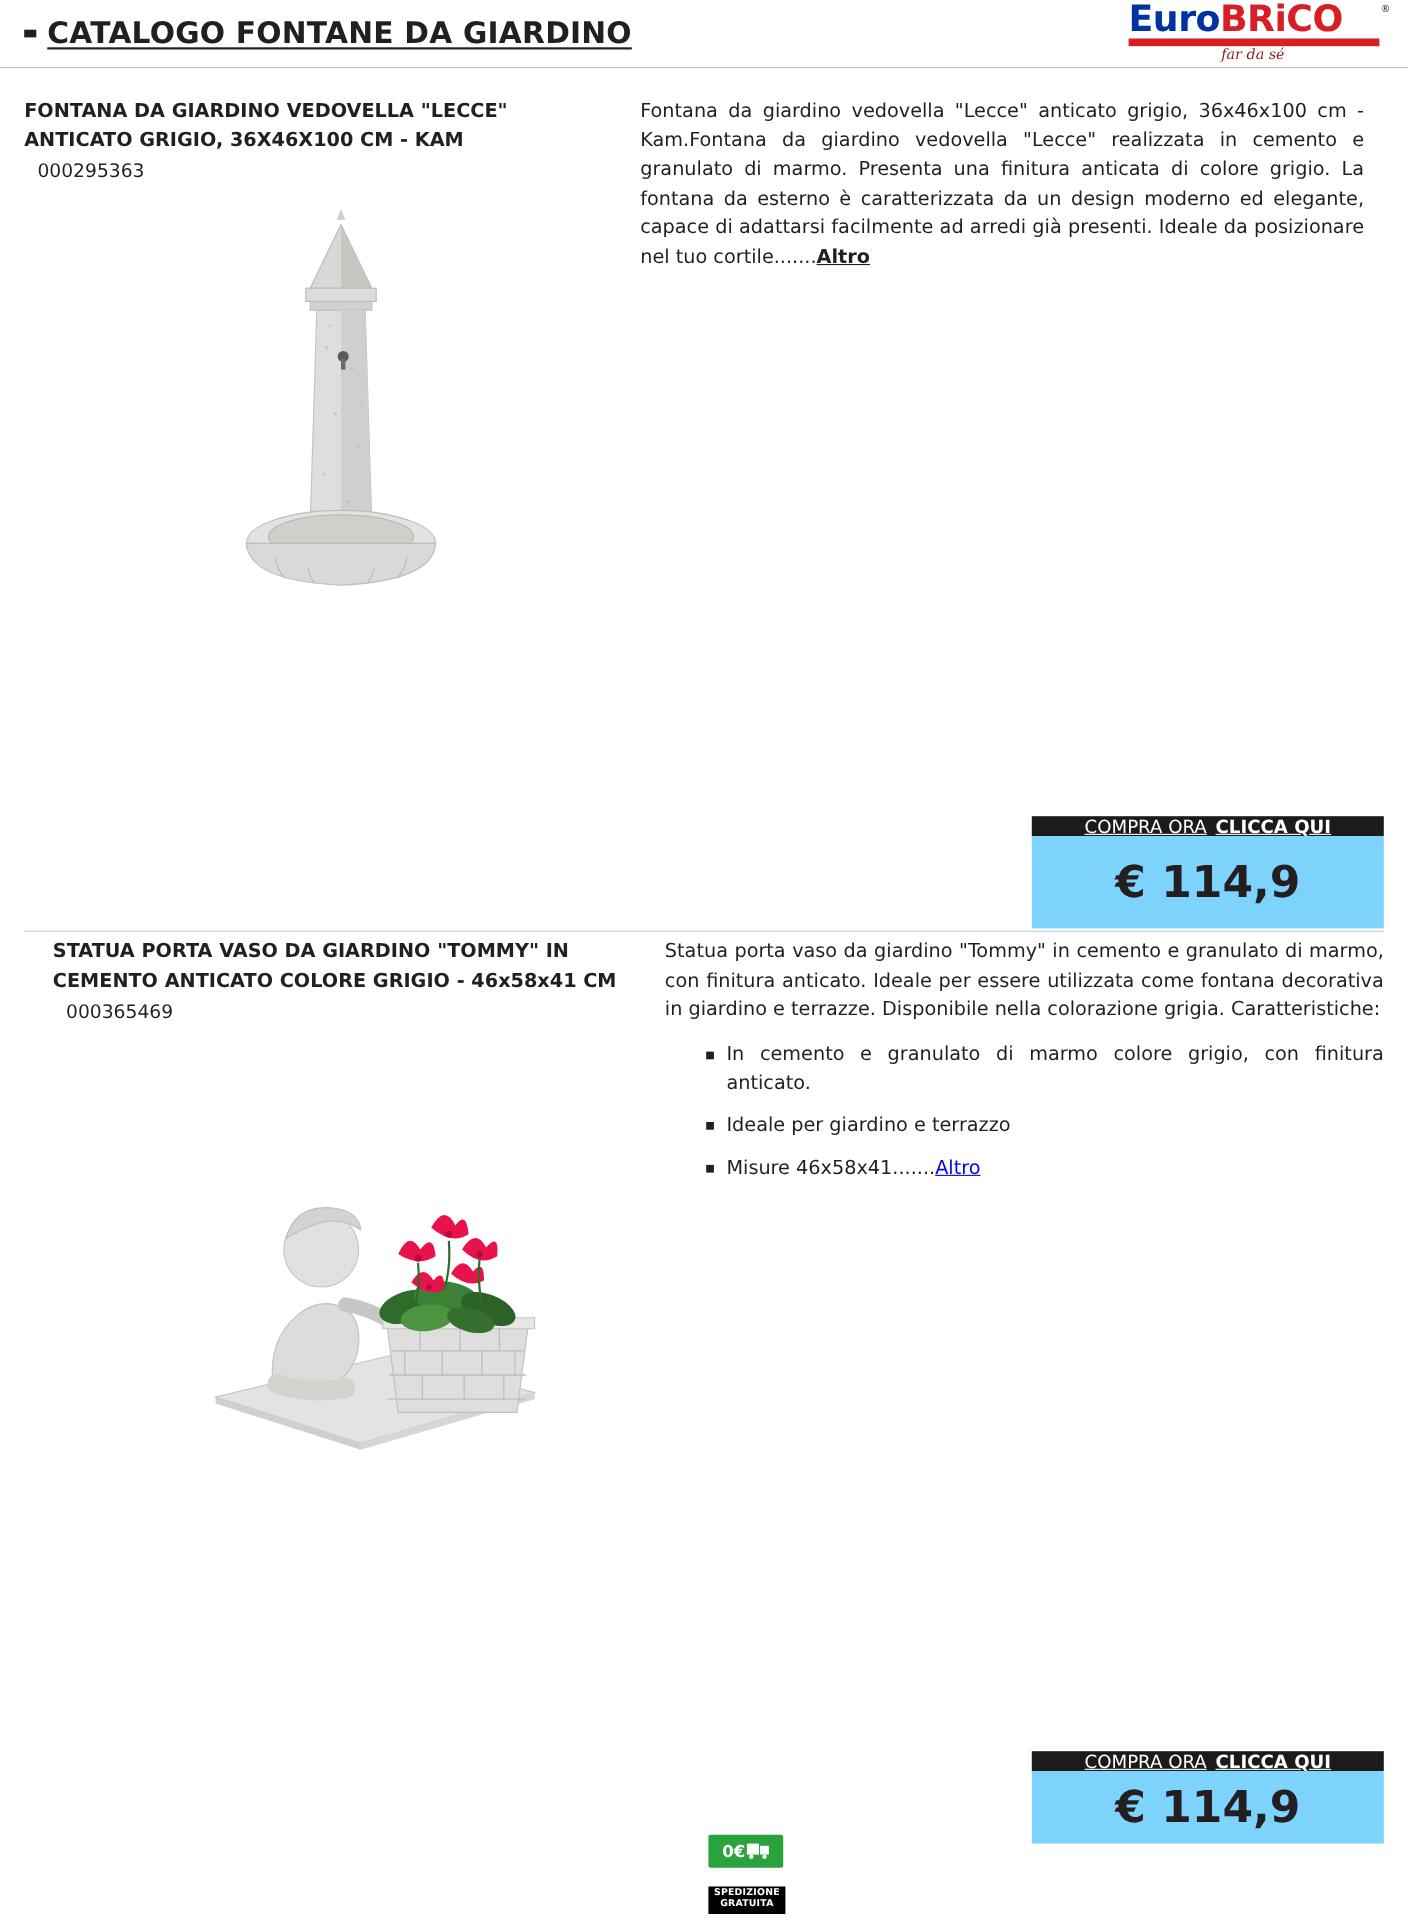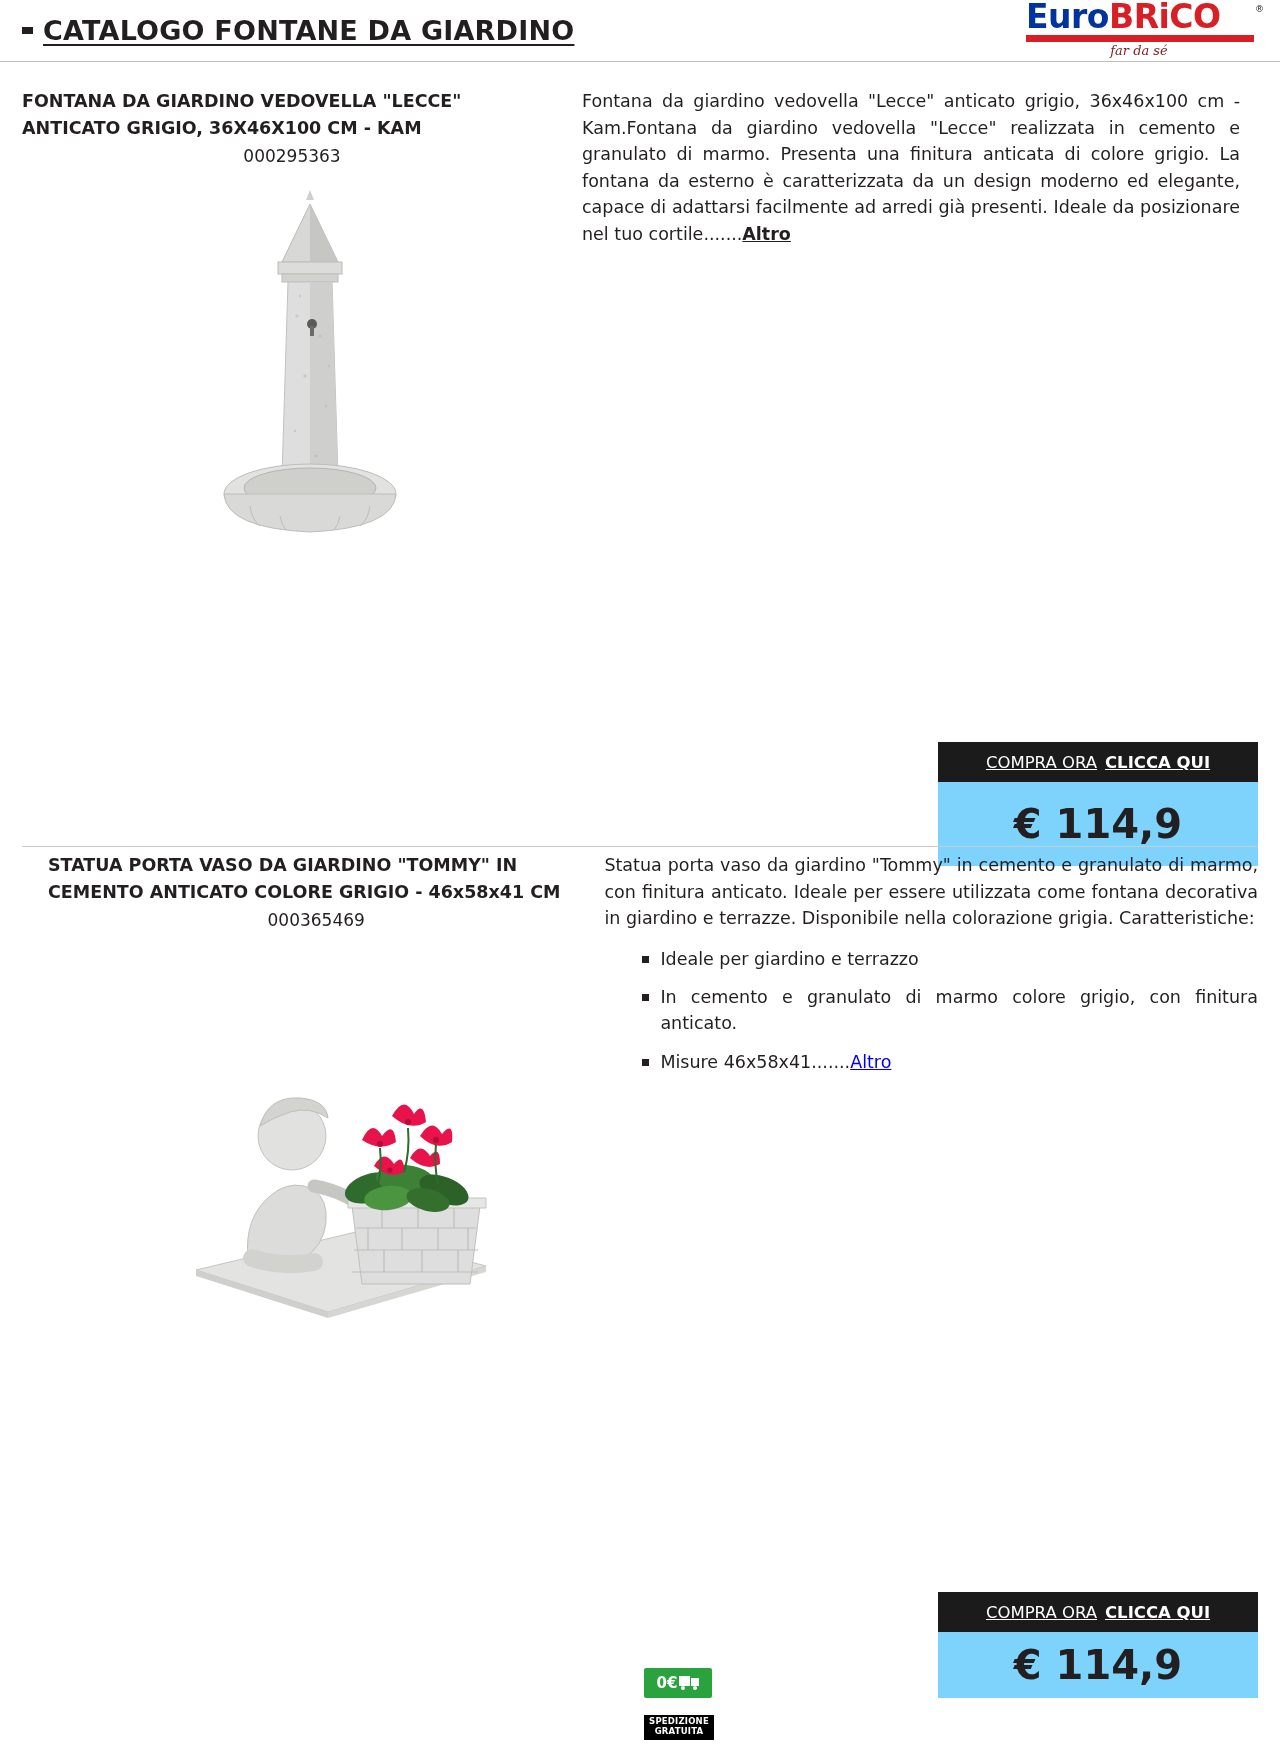--- a/index.html
+++ b/index.html
@@ -106,22 +106,21 @@
     font-size: 17.5px;
     font-weight: bold;
     line-height: 1.55;
     color: #231f20;
     margin: 0 0 4px 0;
     max-width: 520px;
   }
   .prod-code {
     font-size: 17px;
     color: #231f20;
-    margin: 0 0 10px 0;
-    text-align: center;
+    margin: 0 0 10px 12px;
   }
   .img-box {
     width: 360px;
     height: 370px;
     margin-left: 108px;
     position: relative;
   }
   .img-box.second {
     width: 360px;
     height: 390px;
@@ -162,21 +161,21 @@
   }
 
   
   .price-box {
     width: 320px;
     position: absolute;
   }
   .price-head {
     background: #1b1b1b;
     color: #ffffff;
-    height: 40px;
+    height: 18px;
     display: flex;
     align-items: center;
     justify-content: center;
     gap: 8px;
     font-size: 16.5px;
     text-align: center;
   }
   .price-head .compra {
     text-decoration: underline;
     font-weight: normal;
@@ -405,22 +404,22 @@
           <path d="M224 208 q2 20 -2 36"></path>
             <path d="M252 188 q2 24 -4 44"></path>
           <path d="M280 204 q-2 22 2 40"></path>
         </g>
       </svg>
     </div>
   </div>
   <div class="col-right">
     <p class="prod-desc">Statua porta vaso da giardino "Tommy" in cemento e granulato di marmo, con finitura anticato. Ideale per essere utilizzata come fontana decorativa in giardino e terrazze.  Disponibile nella colorazione grigia. Caratteristiche:</p>
     <ul class="bullets">
+      <li>In cemento e granulato di marmo colore grigio, con finitura anticato.</li>
       <li>Ideale per giardino e terrazzo</li>
-      <li>In cemento e granulato di marmo colore grigio, con finitura anticato.</li>
       <li><span>Misure 46x58x41.......</span><a class="more" href="#">Altro</a></li>
     </ul>
   </div>
 </div>
 
 <div class="ship-badge" style="left:644px; top:1668px;">
   <div class="ship-icon">
     <span>0€</span>
     <span class="truck">
       <span class="body"></span>

